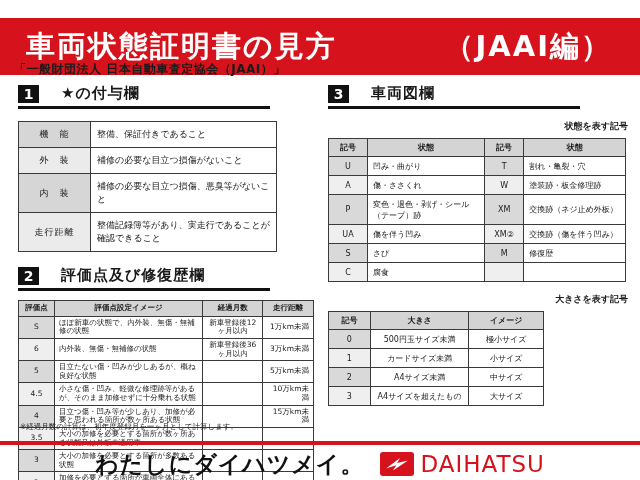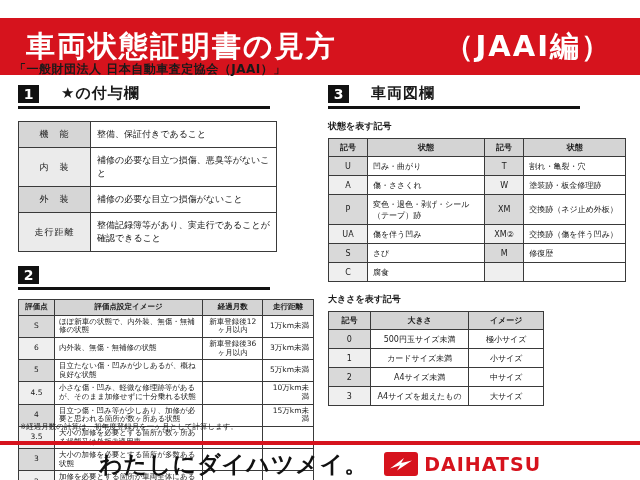--- a/index.html
+++ b/index.html
@@ -52,21 +52,21 @@
   .score-table { margin-top:9px; width:296px; font-size:7.5px; line-height:1.15; }
   .score-table th { background:#d4d4d4; font-size:7.5px; font-weight:bold; padding:3px 0; }
   .score-table td { padding:2px 4px; }
   .score-table td.pt { width:36px; text-align:center; background:#d9d9d9; }
   .score-table tr:nth-child(odd) td.pt { background:#efefef; }
   .score-table td.img { width:149px; }
   .score-table td.mon { width:60px; text-align:center; }
   .score-table td.dst { width:51px; text-align:right; }
 
   
-  .cap { margin-top:11px; font-size:9px; font-weight:bold; }
+  .cap { margin-top:11px; font-size:9px; font-weight:bold;text-align:right; }
   .state-table { margin-top:5px; width:298px; font-size:8px; }
   .state-table th { background:#d4d4d4; font-weight:bold; padding:3px 2px; font-size:8px; }
   .state-table td { padding:3.5px 5px; }
   .state-table td.sym { width:40px; text-align:center; background:#d9d9d9; padding:3.5px 1px; }
   .state-table tr:nth-child(odd) td.sym { background:#efefef; }
   .state-table td.sym.blank { background:#fff; }
   .state-table td.st1 { width:121px; }
   .state-table td.st2 { width:105px; }
 
   .size-table { margin-top:5px; width:216px; font-size:8px; }
@@ -79,21 +79,21 @@
 
   
   .notes { position:absolute; left:20px; top:422px; font-size:7.5px; line-height:1.45; color:#222; }
   .redline { position:absolute; left:0; top:441px; width:640px; height:4px; background:#d6131d; }
   .footer {
     position:absolute; left:0; top:449px; width:640px; height:30px;
     display:flex; align-items:center; justify-content:center; gap:16px;
   }
   .slogan { font-size:23px; font-weight:bold; letter-spacing:1px; color:#111; }
   .brand { display:flex; align-items:center; gap:6px; }
-  .brand-name { color:#d6131d; font-weight:bold; font-size:19px; letter-spacing:1px; }
+  .brand-name { color:#d6131d; font-weight:normal; font-size:23px; letter-spacing:1px; }
 </style>
 </head>
 <body>
 
 <div class="hdr">
   <span>車両状態証明書の見方</span>
   <span>（JAAI編）</span>
 </div>
 <div class="subtitle">「一般財団法人 日本自動車査定協会（JAAI）」</div>
 
@@ -104,36 +104,37 @@
     <span class="sec-title">★の付与欄</span>
   </div>
 
   <table class="star-table">
     <tbody>
       <tr>
         <td class="lbl">機　能</td>
         <td>整備、保証付きであること</td>
       </tr>
       <tr>
+        <td class="lbl">外　装</td>
+        <td>補修の必要な目立つ損傷がないこと</td>
+      </tr>
+      <tr>
         <td class="lbl">内　装</td>
         <td>補修の必要な目立つ損傷、悪臭等がないこと</td>
       </tr>
       <tr>
-        <td class="lbl">外　装</td>
-        <td>補修の必要な目立つ損傷がないこと</td>
-      </tr>
-      <tr>
         <td class="lbl">走行距離</td>
         <td>整備記録簿等があり、実走行であることが確認できること</td>
       </tr>
     </tbody>
   </table>
 
   <div class="sec-head sec2">
     <span class="sec-num">2</span>
+    <span class="sec-title">評価点及び修復歴欄</span>
   </div>
 
   <table class="score-table">
     <tbody>
       <tr>
         <th>評価点</th>
         <th>評価点設定イメージ</th>
         <th>経過月数</th>
         <th>走行距離</th>
       </tr>

